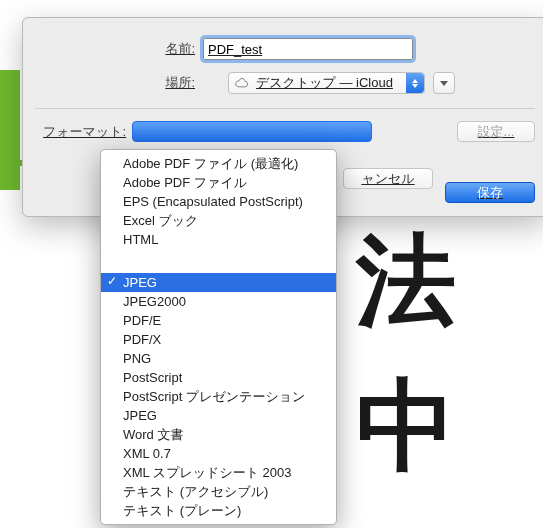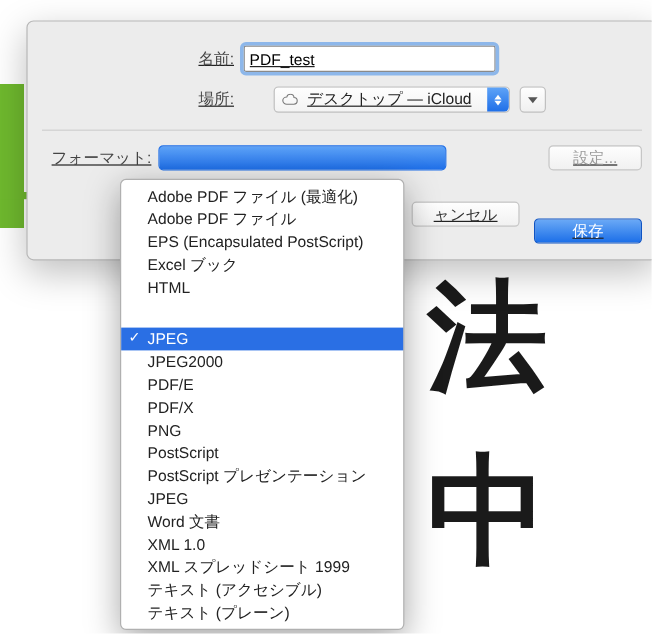--- a/index.html
+++ b/index.html
@@ -305,17 +305,17 @@
     <div class="dd-item">HTML</div>
     <div class="dd-item selected">JPEG</div>
     <div class="dd-item">JPEG2000</div>
     <div class="dd-item">PDF/E</div>
     <div class="dd-item">PDF/X</div>
     <div class="dd-item">PNG</div>
     <div class="dd-item">PostScript</div>
     <div class="dd-item">PostScript プレゼンテーション</div>
     <div class="dd-item">JPEG</div>
     <div class="dd-item">Word 文書</div>
-    <div class="dd-item">XML 1.0</div>
-    <div class="dd-item">XML スプレッドシート 1999</div>
+    <div class="dd-item">XML 0.7</div>
+    <div class="dd-item">XML スプレッドシート 2003</div>
     <div class="dd-item">テキスト (アクセシブル)</div>
     <div class="dd-item">テキスト (プレーン)</div>
   </div>
 
 </body></html>

